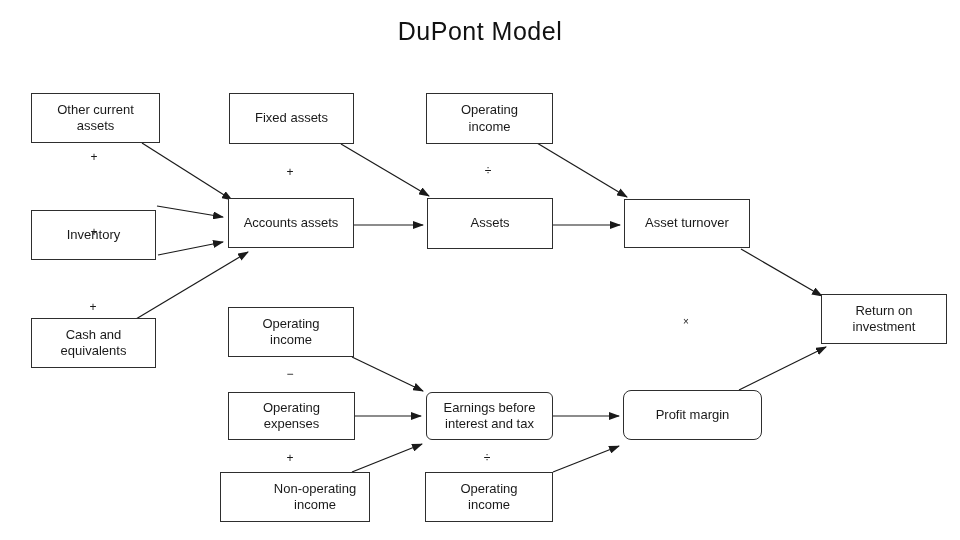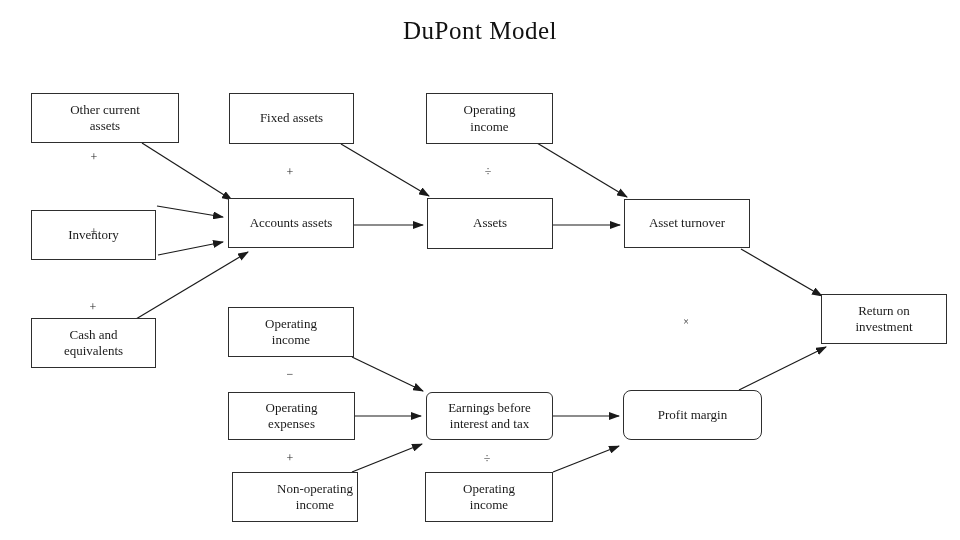--- a/index.html
+++ b/index.html
@@ -7,21 +7,20 @@
     padding: 0;
     background: #ffffff;
     font-family: "Liberation Sans", sans-serif;
   }
   .canvas {
     position: relative;
     width: 960px;
     height: 540px;
     background: #ffffff;
     overflow: hidden;
-    font-family: Liberation Serif, serif;
   }
   .title {
     position: absolute;
     top: 17px;
     left: 0;
     width: 960px;
     text-align: center;
     font-size: 25px;
     letter-spacing: 0.5px;
     color: #111111;
@@ -84,42 +83,42 @@
     <line x1="553" y1="225" x2="620" y2="225" marker-end="url(#ah)"></line>
     <line x1="741" y1="249" x2="822" y2="296" marker-end="url(#ah)"></line>
     <line x1="739" y1="390" x2="826" y2="347" marker-end="url(#ah)"></line>
     <line x1="352" y1="357" x2="423" y2="391" marker-end="url(#ah)"></line>
     <line x1="355" y1="416" x2="421" y2="416" marker-end="url(#ah)"></line>
     <line x1="352" y1="472" x2="422" y2="444" marker-end="url(#ah)"></line>
     <line x1="553" y1="416" x2="619" y2="416" marker-end="url(#ah)"></line>
     <line x1="553" y1="472" x2="619" y2="446" marker-end="url(#ah)"></line>
   </svg>
 
-  <div class="node" style="left:31px; top:93px; width:148px; height:50px;">Other current
+  <div class="node" style="left:31px; top:93px; width:129px; height:50px;">Other current
 assets</div>
   <div class="node" style="left:31px; top:170px; width:125px; height:50px;margin-top:40px;">Inventory</div>
   <div class="node" style="left:31px; top:318px; width:125px; height:50px;">Cash and
 equivalents</div>
 
   <div class="node" style="left:229px; top:93px; width:125px; height:51px;">Fixed assets</div>
   <div class="node" style="left:228px; top:198px; width:126px; height:50px;">Accounts assets</div>
 
   <div class="node" style="left:426px; top:93px; width:127px; height:51px;">Operating
 income</div>
   <div class="node" style="left:427px; top:198px; width:126px; height:51px;">Assets</div>
 
   <div class="node" style="left:624px; top:199px; width:126px; height:49px;">Asset turnover</div>
   <div class="node" style="left:821px; top:294px; width:126px; height:50px;">Return on
 investment</div>
 
   <div class="node" style="left:228px; top:307px; width:126px; height:50px;">Operating
 income</div>
   <div class="node" style="left:228px; top:392px; width:127px; height:48px;">Operating
 expenses</div>
-  <div class="node" style="left:232px; top:472px; width:126px; height:50px;padding-left:42px;">Non-operating
+  <div class="node" style="left:220px; top:472px; width:150px; height:50px;padding-left:42px;">Non-operating
 income</div>
 
   <div class="node" style="left:426px; top:392px; width:127px; height:48px;border-radius:6px;">Earnings before
 interest and tax</div>
   <div class="node" style="left:425px; top:472px; width:128px; height:50px;">Operating
 income</div>
 
   <div class="node" style="left:623px; top:390px; width:139px; height:50px;border-radius:8px;">Profit margin</div>
 
   <span class="op" style="left:94px; top:157px;">+</span>

